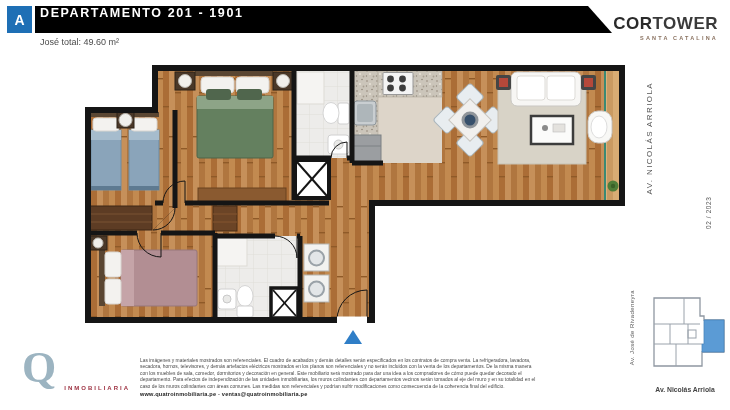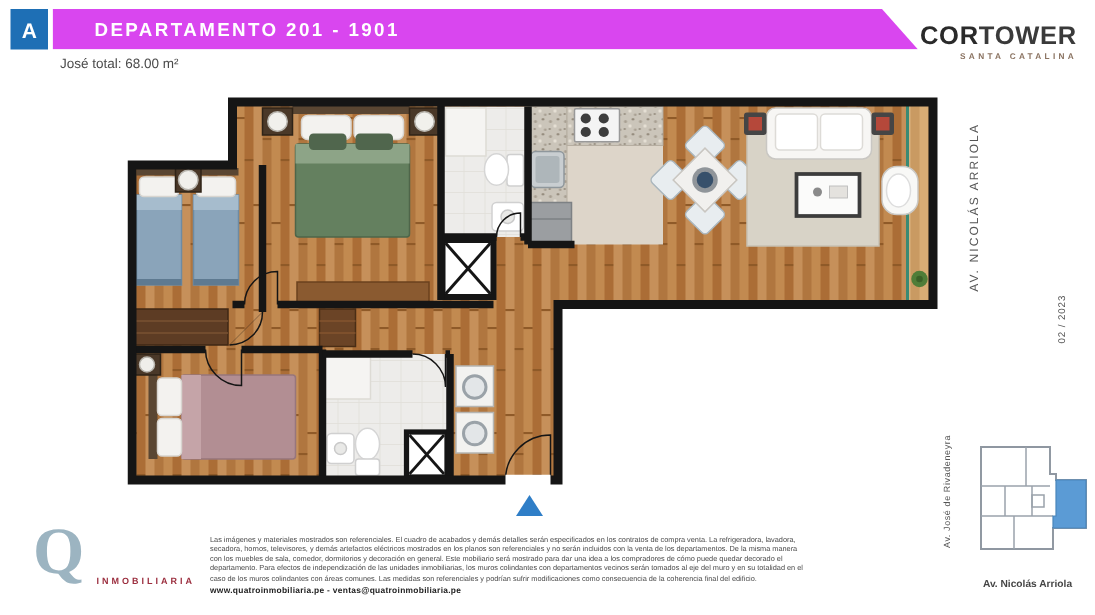--- a/index.html
+++ b/index.html
@@ -3,24 +3,24 @@
 <meta charset="utf-8">
 <style>
   html,body{margin:0;padding:0;background:#ffffff;}
   *{box-sizing:border-box;}
   body{font-family:"Liberation Sans", sans-serif;}
   #page{position:relative;width:730px;height:410px;background:#ffffff;overflow:hidden;}
 
   
   .unit-box{position:absolute;left:7px;top:6px;width:25px;height:27px;background:#1e6fb5;
     color:#fff;font-weight:bold;font-size:14px;display:flex;align-items:center;justify-content:center;}
-  .title-bar{position:absolute;left:35px;top:6px;width:577px;height:27px;background:#d946ef;
+  .title-bar{position:absolute;left:35px;top:6px;width:577px;height:27px;background:#000000;
     clip-path:polygon(0 0, calc(100% - 24px) 0, 100% 100%, 0 100%);
     color:#fff;font-weight:bold;font-size:12.5px;letter-spacing:1.6px;
-    display:flex;align-items:center;padding-left:28px;}
+    display:flex;align-items:flex-start;padding-left:5px;}
   .area-line{position:absolute;left:40px;top:37px;font-size:9px;color:#4a4a4a;}
 
   .brand{position:absolute;right:12px;top:15px;text-align:right;line-height:1.1;}
   .brand .name{font-size:17px;color:#2a2a2a;letter-spacing:.5px;}
   .brand .name b{font-weight:bold;}
   .brand .name span.light{font-weight:bold;color:#3a3a3a;}
   .brand .sub{font-size:5.5px;letter-spacing:2.2px;color:#8a7260;font-weight:bold;margin-top:1px;}
 
   
   .vtext{writing-mode:vertical-rl;transform:rotate(180deg);white-space:nowrap;}
@@ -60,21 +60,21 @@
 <div id="page">
 
   <div class="unit-box">
     <span>A</span>
   </div>
   <div class="title-bar">
     <span>DEPARTAMENTO 201 - 1901</span>
   </div>
   <div class="area-line">
     <span>José total:</span>
-    <span>68.00 m²</span>
+    <span>49.60 m²</span>
   </div>
 
   <div class="brand">
     <div class="name"><b>COR</b><span class="light">TOWER</span></div>
     <div class="sub">SANTA CATALINA</div>
   </div>
 
   <div class="street-right">
     <span class="vtext">AV. NICOLÁS ARRIOLA</span>
   </div>

